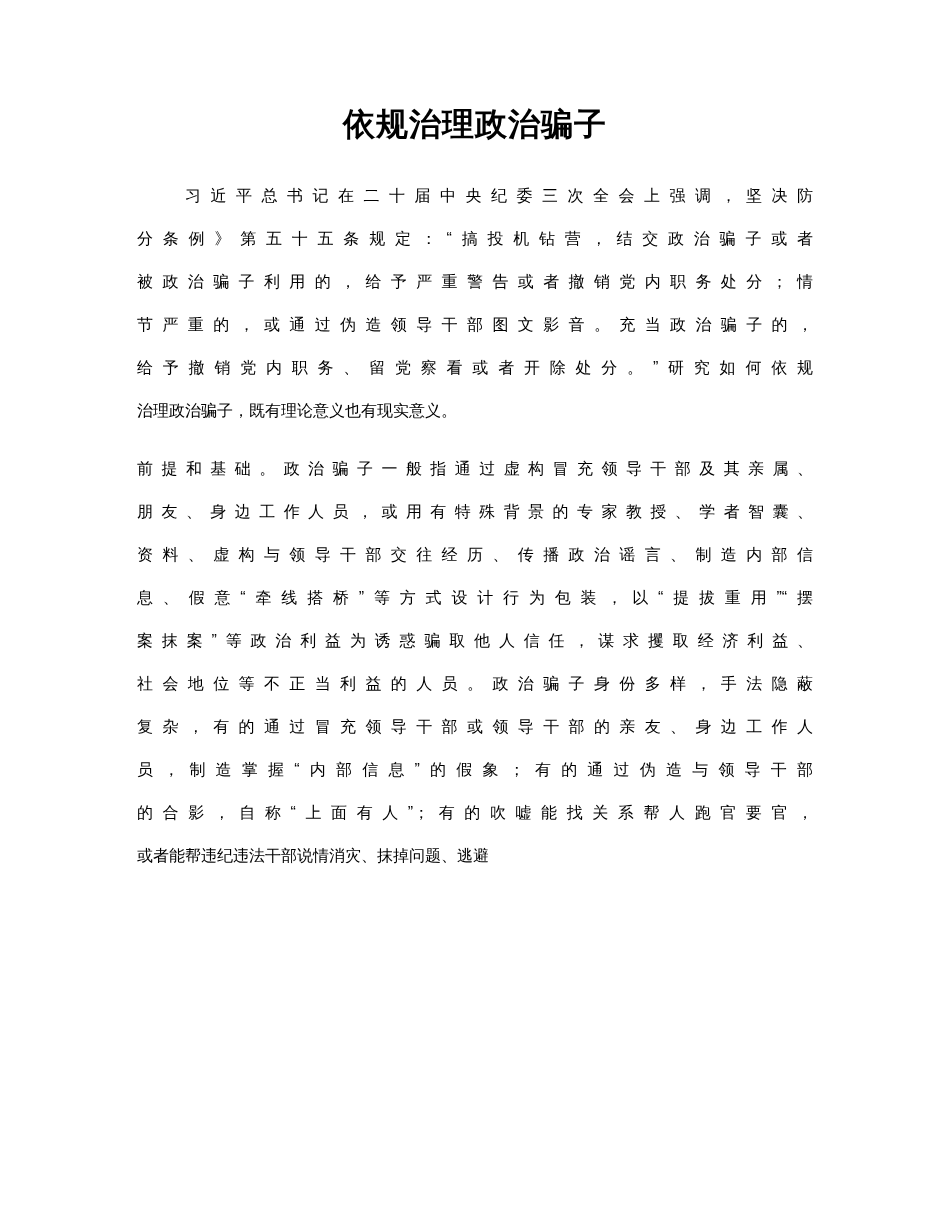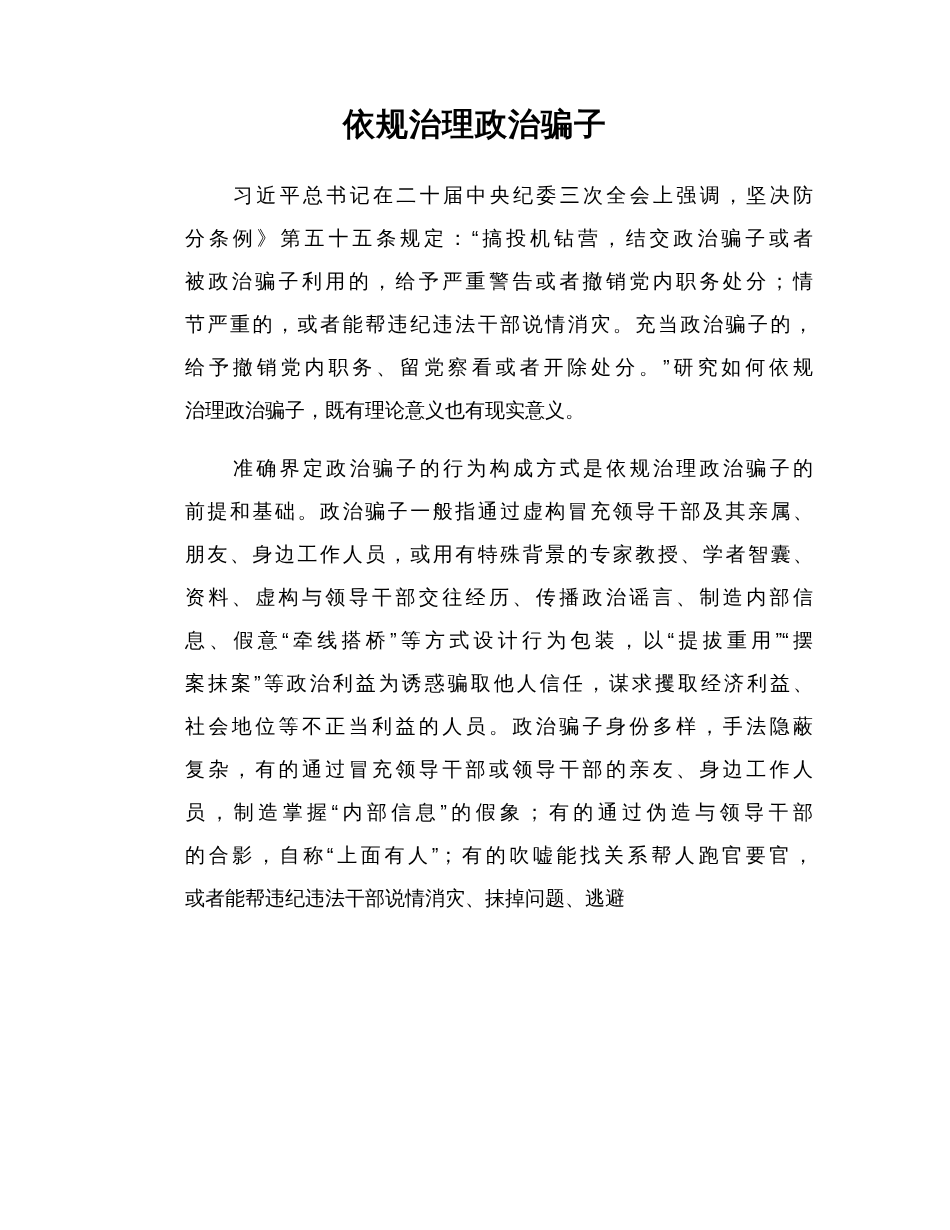--- a/index.html
+++ b/index.html
@@ -26,52 +26,50 @@
     letter-spacing: 1px;
     white-space: nowrap;
   }
   .doc-body {
     padding-top: 26px;
   }
   .para {
     margin: 0 0 15px 0;
   }
   .line {
-    font-size: 20px;
+    font-size: 16px;
     line-height: 43px;
     height: 43px;
     text-align: justify;
     text-align-last: justify;
     overflow: hidden;
     white-space: nowrap;
-    margin-left: 48px;
   }
   .line.first {
     padding-left: 48px; 
   }
   .line.plast {
     text-align-last: left;
   }
 </style>
 </head>
 <body>
 
 <div class="page">
   <div class="doc-title">依规治理政治骗子</div>
   <div class="doc-body">
       <div class="para">
         <div class="line first">习近平总书记在二十届中央纪委三次全会上强调，坚决防</div>
         <div class="line">分条例》第五十五条规定：“搞投机钻营，结交政治骗子或者</div>
         <div class="line">被政治骗子利用的，给予严重警告或者撤销党内职务处分；情</div>
-        <div class="line">节严重的，或者能帮违纪违法干部说情消灾。充当政治骗子的，</div>
+        <div class="line">节严重的，或通过伪造领导干部图文影音。充当政治骗子的，</div>
         <div class="line">给予撤销党内职务、留党察看或者开除处分。”研究如何依规</div>
         <div class="line plast">治理政治骗子，既有理论意义也有现实意义。</div>
       </div>
       <div class="para">
-        <div class="line first">准确界定政治骗子的行为构成方式是依规治理政治骗子的</div>
         <div class="line">前提和基础。政治骗子一般指通过虚构冒充领导干部及其亲属、</div>
         <div class="line">朋友、身边工作人员，或用有特殊背景的专家教授、学者智囊、</div>
         <div class="line">资料、虚构与领导干部交往经历、传播政治谣言、制造内部信</div>
         <div class="line">息、假意“牵线搭桥”等方式设计行为包装，以“提拔重用”“摆</div>
         <div class="line">案抹案”等政治利益为诱惑骗取他人信任，谋求攫取经济利益、</div>
         <div class="line">社会地位等不正当利益的人员。政治骗子身份多样，手法隐蔽</div>
         <div class="line">复杂，有的通过冒充领导干部或领导干部的亲友、身边工作人</div>
         <div class="line">员，制造掌握“内部信息”的假象；有的通过伪造与领导干部</div>
         <div class="line">的合影，自称“上面有人”；有的吹嘘能找关系帮人跑官要官，</div>
         <div class="line plast">或者能帮违纪违法干部说情消灾、抹掉问题、逃避</div>

